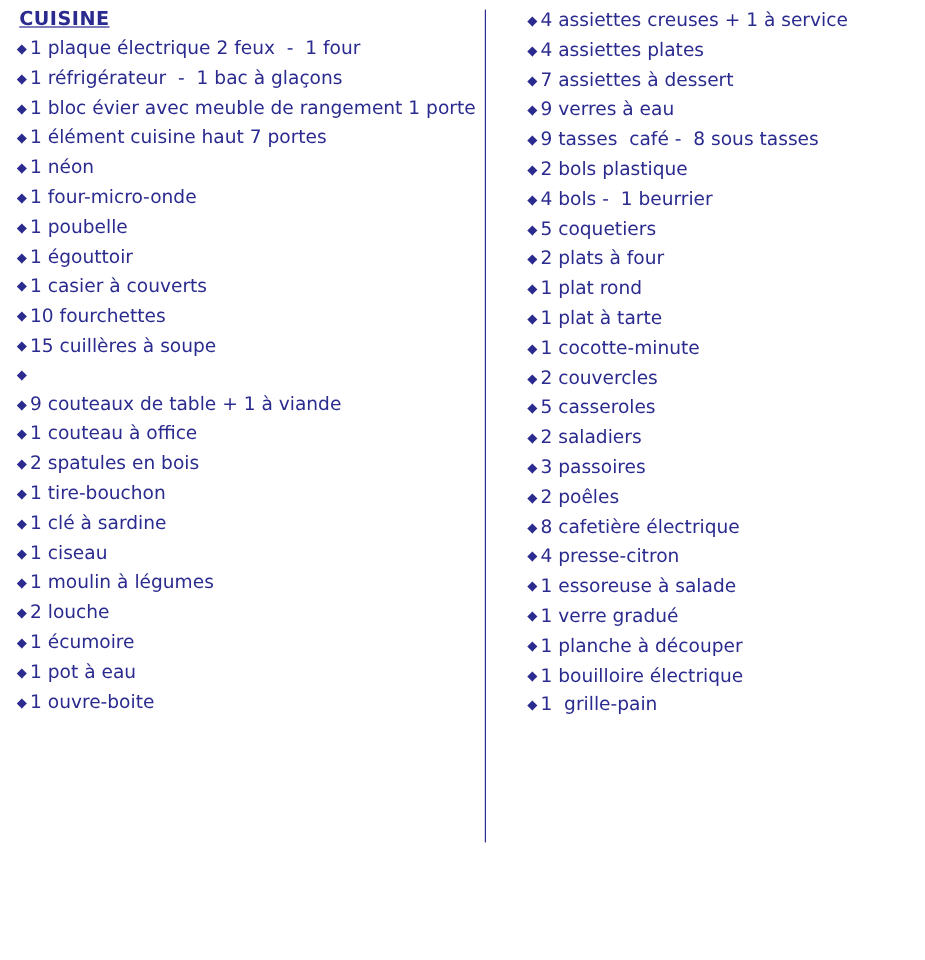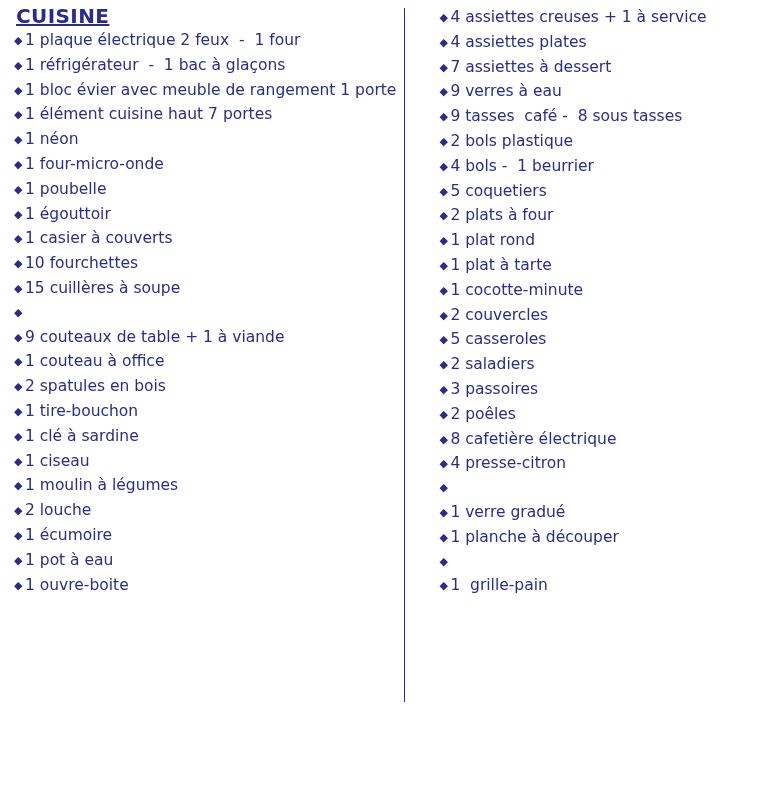--- a/index.html
+++ b/index.html
@@ -41,21 +41,21 @@
     flex: 0 0 auto;
     margin-top: 2px;
   }
   .col-right {
     width: 370px;
     padding-left: 34px;
   }
   .section-title {
     font-family: "DejaVu Sans", sans-serif;
     font-weight: bold;
-    font-size: 20px;
+    font-size: 16px;
     color: #2b2b8f;
     text-decoration: underline;
     letter-spacing: 0.4px;
     margin: 0 0 3px 2px;
     line-height: 20px;
   }
   ul.items {
     list-style: none;
     margin: 0;
     padding: 0;
@@ -132,22 +132,22 @@
         <li><span class="bullet">◆</span><span class="item-text">1 plat rond</span></li>
         <li><span class="bullet">◆</span><span class="item-text">1 plat à tarte</span></li>
         <li><span class="bullet">◆</span><span class="item-text">1 cocotte-minute</span></li>
         <li><span class="bullet">◆</span><span class="item-text">2 couvercles</span></li>
         <li><span class="bullet">◆</span><span class="item-text">5 casseroles</span></li>
         <li><span class="bullet">◆</span><span class="item-text">2 saladiers</span></li>
         <li><span class="bullet">◆</span><span class="item-text">3 passoires</span></li>
         <li><span class="bullet">◆</span><span class="item-text">2 poêles</span></li>
         <li><span class="bullet">◆</span><span class="item-text">8 cafetière électrique</span></li>
         <li><span class="bullet">◆</span><span class="item-text">4 presse-citron</span></li>
-        <li><span class="bullet">◆</span></li>
+        <li><span class="bullet">◆</span><span class="item-text">1 essoreuse à salade</span></li>
         <li><span class="bullet">◆</span><span class="item-text">1 verre gradué</span></li>
         <li><span class="bullet">◆</span><span class="item-text">1 planche à découper</span></li>
-        <li><span class="bullet">◆</span></li>
+        <li><span class="bullet">◆</span><span class="item-text">1 bouilloire électrique</span></li>
         <li><span class="bullet">◆</span><span class="item-text">1  grille-pain</span></li>
       </ul>
     </div>
 
   </div>
 </div>
 
 </body></html>

